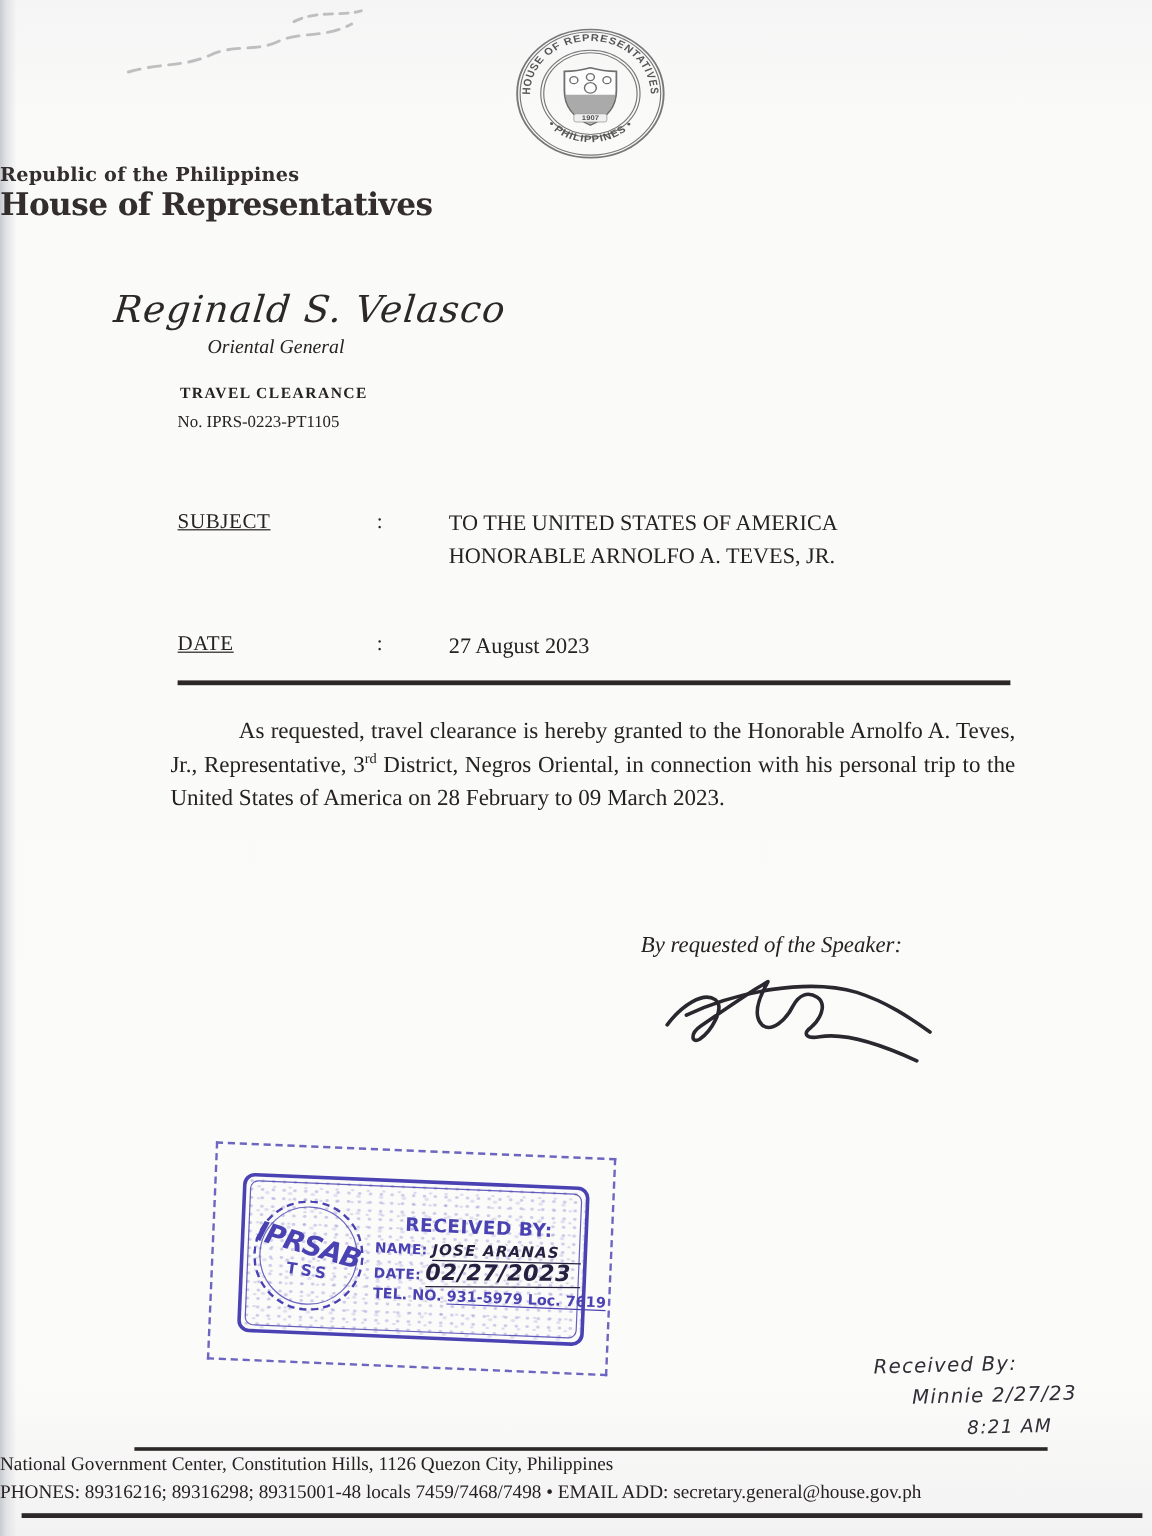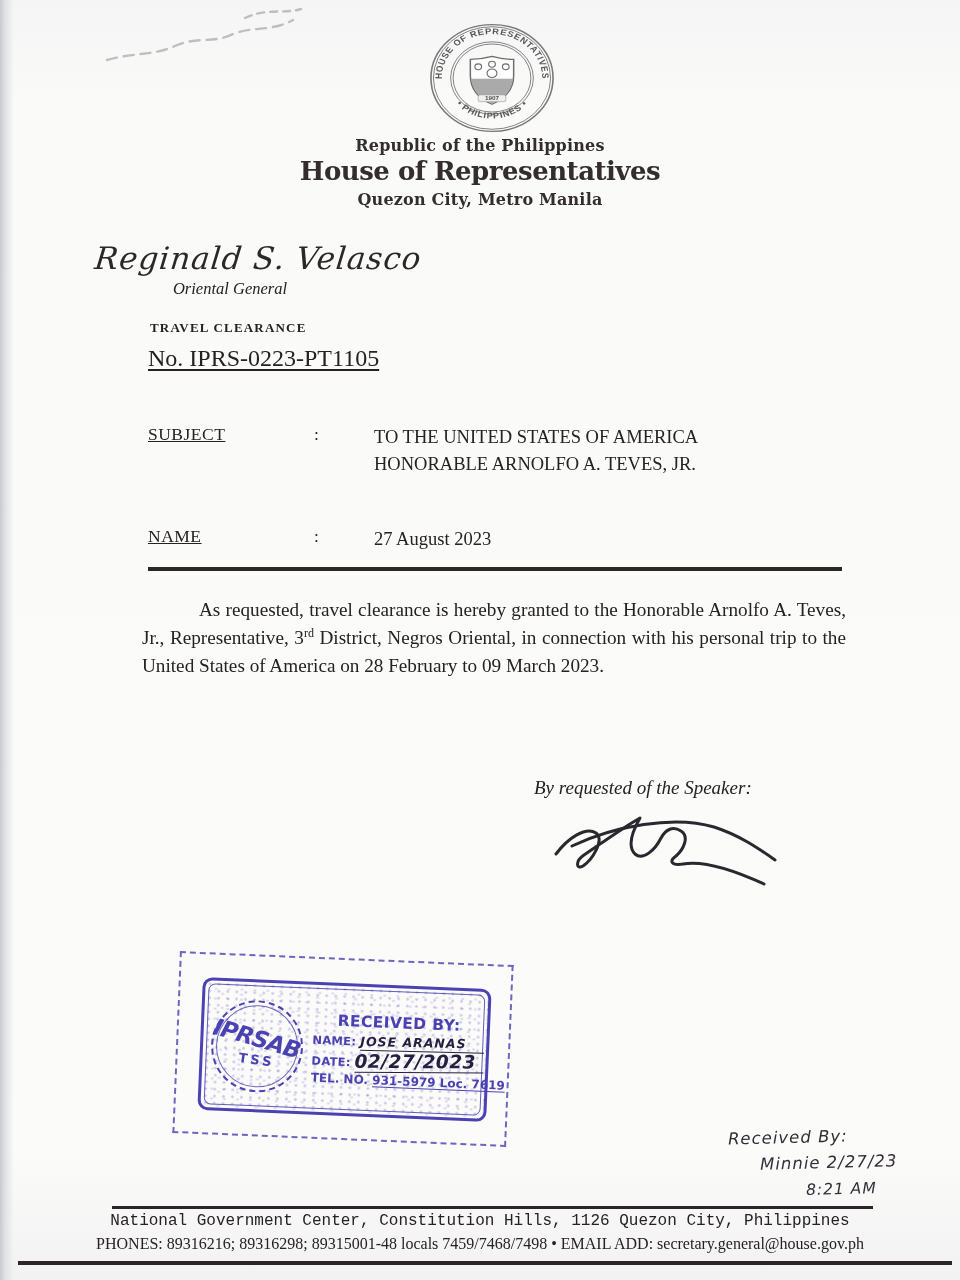--- a/index.html
+++ b/index.html
@@ -4,21 +4,21 @@
 <style>
   html,body{margin:0;padding:0;background:#e8e8ea;}
   #page{
     position:relative;width:960px;height:1280px;margin:0 auto;overflow:hidden;
     background:linear-gradient(180deg,#f6f5f5 0%,#fafaf9 8%,#fbfbfa 90%,#f3f2f2 100%);
     font-family:"Liberation Serif", serif;color:#262122;
   }
   .scan-edge{position:absolute;left:0;top:0;bottom:0;width:14px;
     background:linear-gradient(to right,#c7cacf 0%,#dfe1e3 35%,rgba(250,250,249,0) 100%);}
   .abs{position:absolute;}
-  .centerline{left:0;right:0;text-align:center;}
+  .centerline{left:0;right:0;text-align:left;}
   
   .seal{left:428px;top:22px;width:128px;height:112px;}
   .sc{fill:none;stroke:#787878;stroke-width:1.6;}
   .sc.thin{stroke-width:1;}
   .sealtext{font-family:"Liberation Sans",sans-serif;font-size:9.5px;font-weight:bold;
     letter-spacing:.8px;fill:#565656;}
   .shield{fill:#fdfdfd;stroke:#6e6e6e;stroke-width:1.5;}
   .shield-low{fill:#9b9b9b;opacity:.85;}
   .orn{fill:none;stroke:#6e6e6e;stroke-width:1.2;}
   .band{fill:#efefef;stroke:#8a8a8a;stroke-width:.6;}
@@ -26,21 +26,21 @@
   .blackletter{font-family:"DejaVu Serif",serif;font-weight:bold;color:#332d2e;}
   .hdr1{top:136px;font-size:16px;letter-spacing:.2px;}
   .hdr2{top:156px;font-size:26px;letter-spacing:-.5px;}
   .hdr3{top:190px;font-size:16px;letter-spacing:.2px;}
   
   .sig-name{left:95px;top:240px;font-size:31px;font-style:italic;letter-spacing:1px;
     font-family:"DejaVu Serif",serif;transform:skewX(-6deg);color:#2c2728;}
   .sig-title{left:150px;top:279px;width:160px;text-align:center;font-size:16.5px;font-style:italic;}
   
   .tc-title{left:150px;top:320px;font-size:13px;font-weight:bold;letter-spacing:1.2px;}
-  .tc-no{left:148px;top:345px;font-size:24px;text-decoration:underline;text-underline-offset:3px;}
+  .tc-no{left:148px;top:345px;font-size:14px;text-underline-offset:3px;}
   
   .f-label{left:148px;font-size:17.5px;letter-spacing:.5px;text-decoration:underline;}
   .f-colon{left:314px;font-size:17.5px;}
   .f-value{left:374px;font-size:18.5px;line-height:27px;}
   .row-subject{top:424px;}
   .row-date{top:526px;}
   .rule-mid{left:148px;top:567px;width:694px;height:3.5px;background:#2b2627;}
   
   .body-par{left:142px;top:596px;width:704px;font-size:19.2px;line-height:28px;
     text-align:justify;text-indent:57px;}
@@ -82,21 +82,21 @@
   .stamp-tel{font-size:12px;font-weight:800;margin-top:3px;white-space:nowrap;}
   .tel-underline{text-decoration:underline;text-underline-offset:2px;}
   
   .note{color:#322d36;font-family:"DejaVu Sans",sans-serif;font-style:italic;font-weight:500;
     letter-spacing:1px;transform:rotate(-1.5deg);}
   .note1{left:728px;top:1128px;font-size:16.5px;}
   .note2{left:760px;top:1153px;font-size:16.5px;}
   .note3{left:806px;top:1180px;font-size:15.5px;}
   
   .rule-ftop{left:112px;top:1206px;width:761px;height:3px;background:#2b2627;}
-  .ftr-addr{top:1212px;font-size:16px;font-family:Liberation Mono, monospace;}
+  .ftr-addr{top:1212px;font-size:16px;}
   .ftr-contacts{top:1235px;font-size:16px;}
   .rule-fbot{left:18px;top:1261px;width:934px;height:4px;background:#2b2627;}
   .scribble{left:95px;top:2px;width:260px;height:70px;}
   .scrpath{fill:none;stroke:#8f8f92;stroke-width:2.4;stroke-linecap:round;opacity:.55;}
 </style>
 </head>
 <body>
 
 <div id="page">
   <div class="scan-edge abs" style="left:0;"></div>
@@ -122,36 +122,35 @@
     <circle class="orn" cx="51" cy="52" r="3.4"></circle>
     <circle class="orn" cx="65" cy="49" r="3.4"></circle>
     <circle class="orn" cx="79" cy="52" r="3.4"></circle>
     <circle class="orn" cx="65" cy="59.5" r="5"></circle>
     <rect class="band" x="51" y="84.5" width="28" height="8" rx="2"></rect>
     <text class="sealyear" x="65" y="91" text-anchor="middle">1907</text>
   </svg>
 
   <div class="abs centerline blackletter hdr1">Republic of the Philippines</div>
   <div class="abs centerline blackletter hdr2">House of Representatives</div>
-  <div class="abs centerline blackletter hdr3">Quezon City, Metro Manila</div>
 
   <div class="abs sig-name">Reginald S. Velasco</div>
   <div class="abs sig-title">Oriental General</div>
 
   <div class="abs tc-title">TRAVEL CLEARANCE</div>
   <div class="abs tc-no">No. IPRS-0223-PT1105</div>
 
   <div class="abs f-label row-subject">SUBJECT</div>
   <div class="abs f-colon row-subject">:</div>
   <div class="abs f-value row-subject">
     <div>TO THE UNITED STATES OF AMERICA</div>
     <div>HONORABLE ARNOLFO A. TEVES, JR.</div>
   </div>
 
-  <div class="abs f-label row-date">NAME</div>
+  <div class="abs f-label row-date">DATE</div>
   <div class="abs f-colon row-date">:</div>
   <div class="abs f-value row-date">27 August 2023</div>
 
   <div class="abs rule-mid"></div>
 
   <div class="abs body-par"><span>As requested, travel clearance is hereby granted to the Honorable Arnolfo A. Teves, Jr., Representative, 3</span><sup>rd</sup><span> District, Negros Oriental, in connection with his personal trip to the United States of America on 28 February to 09 March 2023.</span></div>
 
   <div class="abs authority">By requested of the Speaker:</div>
   <svg class="abs sig-svg" viewBox="0 0 240 92">
     <path class="sigpath" d="M14,56 C26,40 44,28 54,35 C63,42 50,62 41,68 C34,72 33,63 42,57 C58,46 74,35 88,26 L98,20 C90,34 85,48 93,56 C101,63 113,52 119,40 C124,31 131,28 139,33 C148,39 141,52 134,58 C127,63 129,68 141,66 C163,62 196,74 222,86"></path>

